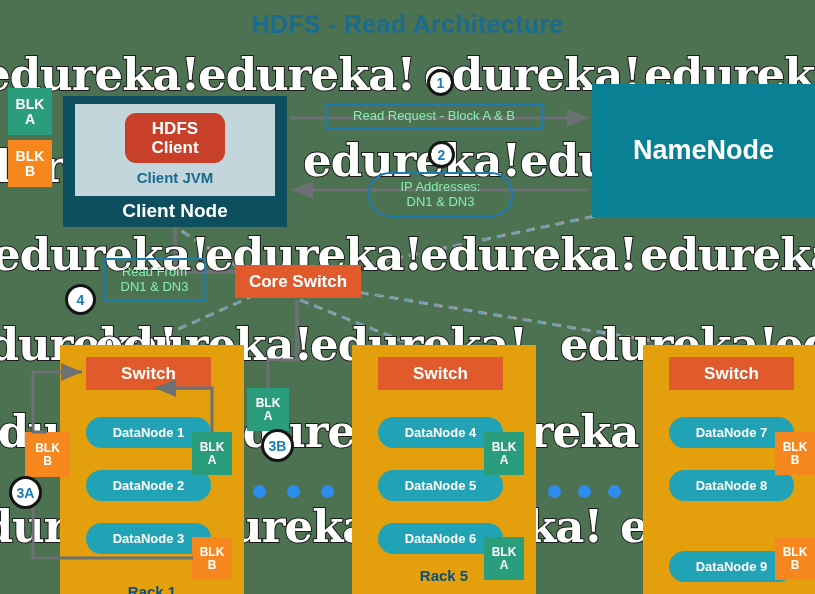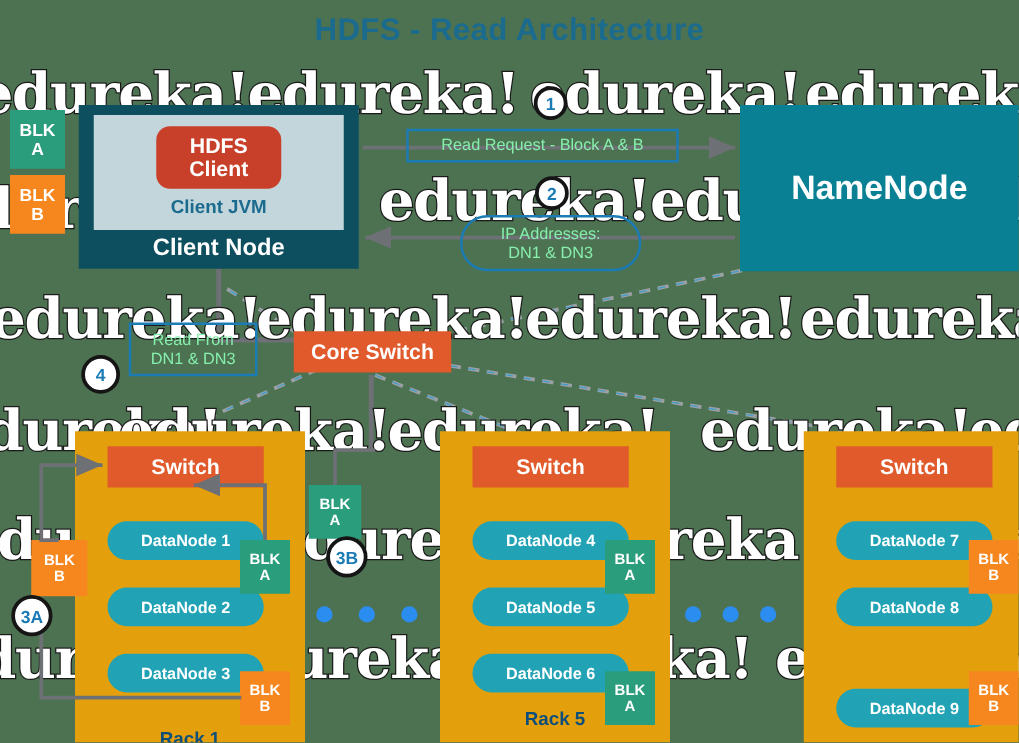--- a/index.html
+++ b/index.html
@@ -165,21 +165,21 @@
     <div class="wm" style="left:385px;top:500px;">edureka!</div>
     <div class="wm" style="left:620px;top:500px;">edureka!</div>
   </div>
 
   <div class="title">HDFS - Read Architecture</div>
 
   <div class="box namenode" style="left:592px;top:84px;width:223px;height:133px;">
     <span>NameNode</span>
   </div>
 
-  <div class="box client-node" style="left:63px;top:84px;width:224px;height:131px;">
+  <div class="box client-node" style="left:63px;top:96px;width:224px;height:131px;">
     <div class="client-jvm box" style="left:12px;top:8px;width:200px;height:92px;">
       <div class="hdfs-client" style="position:relative;margin-top:9px;width:100px;height:50px;">
         <span>
           <span>HDFS</span><br>
           <span>Client</span>
         </span>
       </div>
       <div class="jvm-label" style="margin-top:6px;">Client JVM</div>
     </div>
     <div class="client-node-label" style="left:0;top:104px;">Client Node</div>

